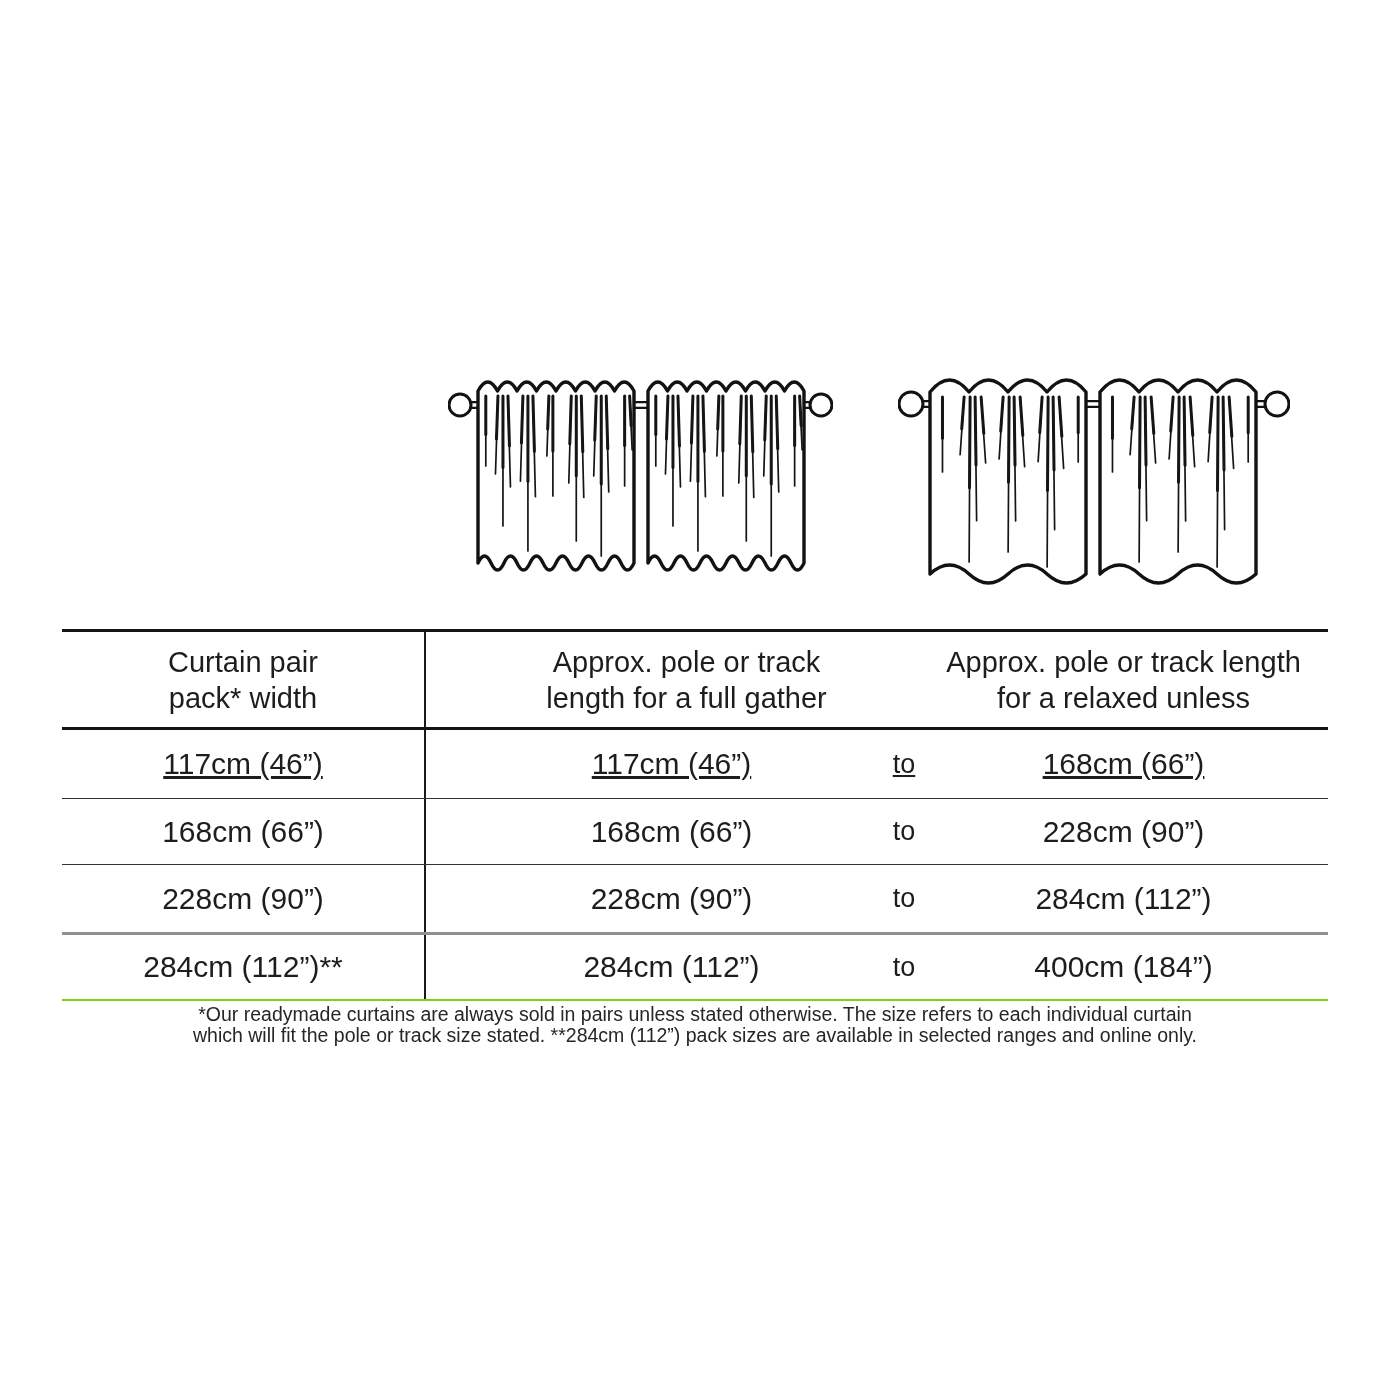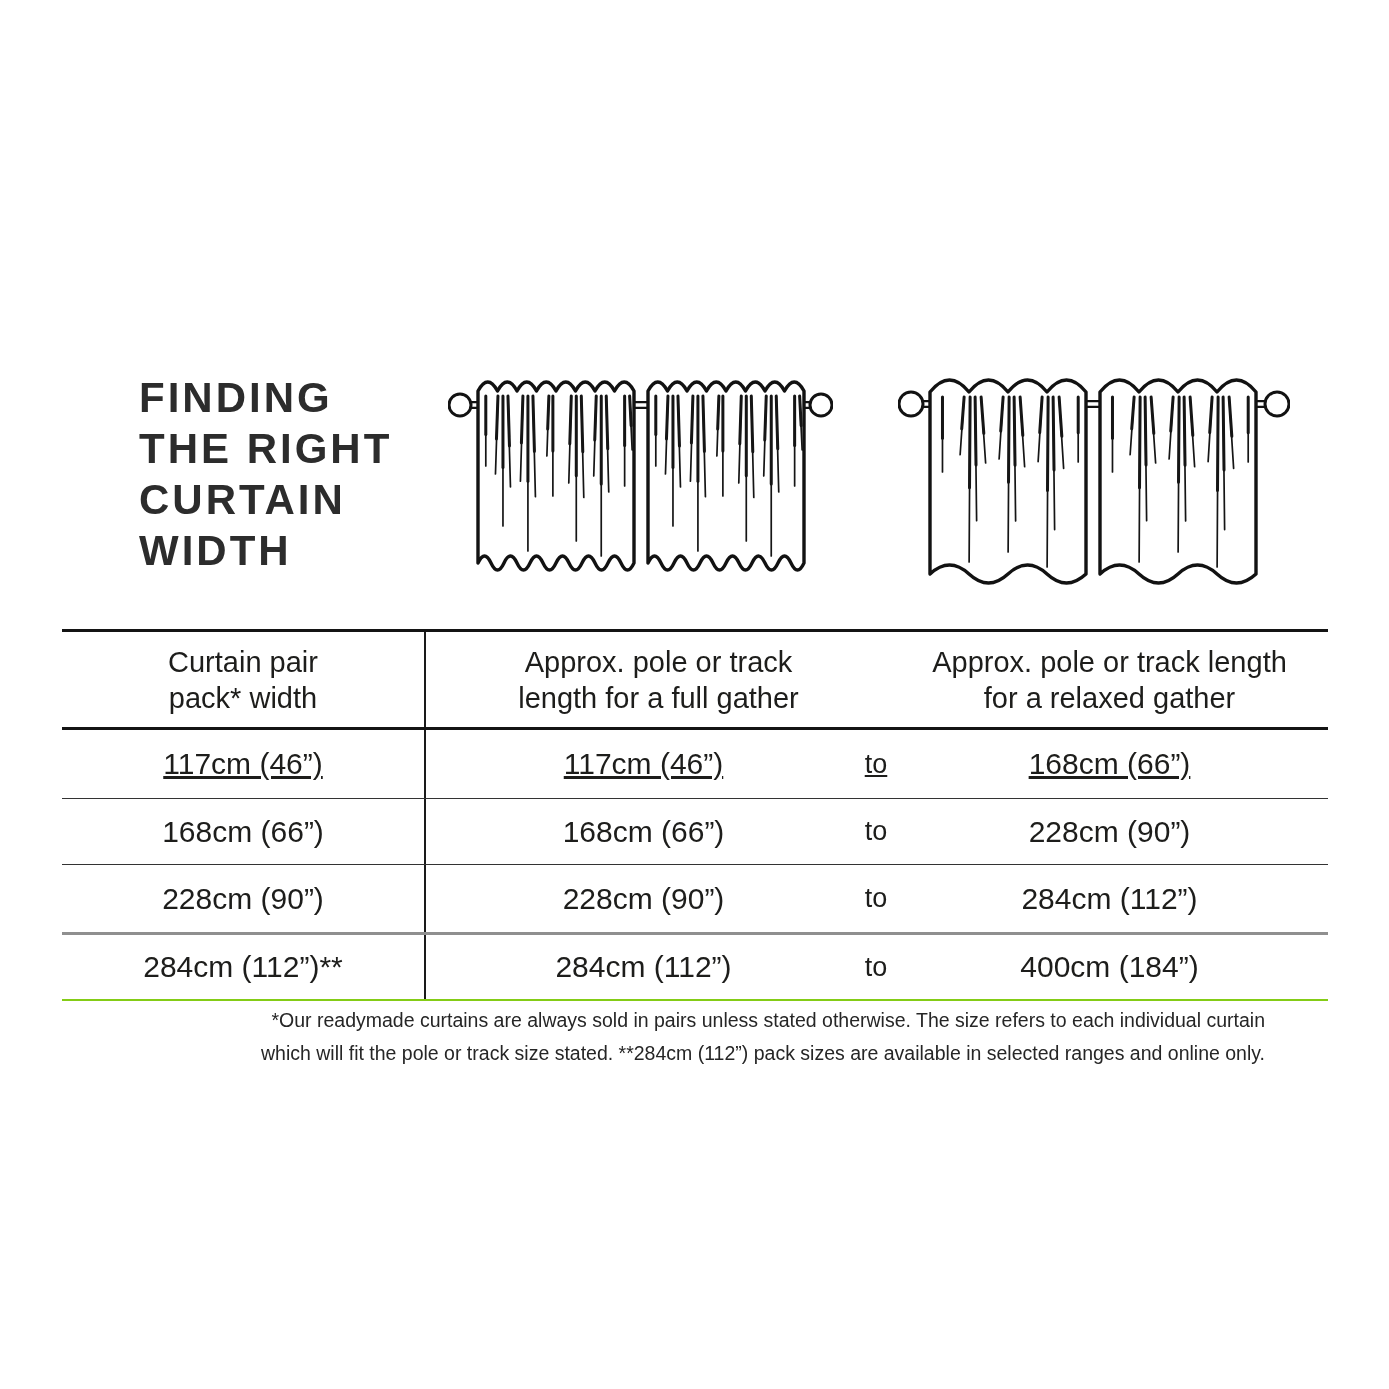--- a/index.html
+++ b/index.html
@@ -41,42 +41,38 @@
   .t-row.r1 { height:68px; border-bottom:1.5px solid #333333;text-decoration:underline; }
   .t-row.r2 { height:65px; border-bottom:1.5px solid #333333; }
   .t-row.r3 { height:67px; border-bottom:3px solid #8f8f8f; }
   .t-row.r4 { height:64px; border-bottom:2px solid #84cc16; }
   .c1 {
     width:362px; flex:0 0 362px;
     border-right:2px solid #1a1a1a;
     display:flex; align-items:center; justify-content:center;
     align-self:stretch; text-align:center;
   }
-  .cr { flex:1; display:flex; align-items:center; align-self:stretch; }
+  .cr { flex:1; display:flex; align-items:center; align-self:stretch;padding-left:28px; }
   .h-full { width:465px; flex:0 0 465px; display:flex; align-items:center; justify-content:center; }
   .h-relaxed { flex:1; display:flex; align-items:center; justify-content:center; }
   .v-full { width:435px; flex:0 0 435px; text-align:center; }
   .v-to { width:30px; flex:0 0 30px; text-align:center; font-size:27px; }
   .v-relaxed { flex:1; text-align:center; }
 
   
   .footnote {
     position:absolute; left:125px; top:1004px; width:1140px;
-    font-size:19.5px; line-height:33px; text-align:right; color:#262626;
+    font-size:19.5px; line-height:21px; text-align:center; color:#262626;
   }
 </style>
 </head>
 <body>
 
 <div class="canvas">
 
-  <div class="page-title pre">FINDING
-THE RIGHT
-CURTAIN
-WIDTH</div>
 
   <div class="curtain-a">
     <svg id="curtainFull" viewBox="0 0 385 205">
         <line x1="13" y1="30" x2="372" y2="30" stroke="#121212" stroke-width="8"></line>
         <line x1="15" y1="30" x2="370" y2="30" stroke="#fff" stroke-width="3.5"></line>
         <circle cx="12" cy="30" r="11" fill="#fff" stroke="#121212" stroke-width="3"></circle>
         <circle cx="373" cy="30" r="11" fill="#fff" stroke="#121212" stroke-width="3"></circle>
         <path d="M 30 188 L 30 16 q 9.75 -18 19.5 0 q 9.75 -18 19.5 0 q 9.75 -18 19.5 0 q 9.75 -18 19.5 0 q 9.75 -18 19.5 0 q 9.75 -18 19.5 0 q 9.75 -18 19.5 0 q 9.75 -18 19.5 0 L 186 188 q -6.5 14 -13 0 q -6.5 -14 -13 0 q -6.5 14 -13 0 q -6.5 -14 -13 0 q -6.5 14 -13 0 q -6.5 -14 -13 0 q -6.5 14 -13 0 q -6.5 -14 -13 0 q -6.5 14 -13 0 q -6.5 -14 -13 0 q -6.5 14 -13 0 q -6.5 -14 -13 0 Z" fill="#fff" stroke="#121212" stroke-width="3.4" stroke-linejoin="round"></path>
         <line x1="37.8" y1="21" x2="37.8" y2="91" stroke="#151515" stroke-width="1.7" stroke-linecap="round"></line>
         <line x1="37.8" y1="21" x2="37.8" y2="59.5" stroke="#151515" stroke-width="3" stroke-linecap="round"></line>
@@ -219,21 +215,21 @@
 
   <div class="size-table">
 
     <div class="t-header">
       <div class="c1 pre">Curtain pair
 pack* width</div>
       <div class="cr">
         <div class="h-full pre">Approx. pole or track
 length for a full gather</div>
         <div class="h-relaxed pre">Approx. pole or track length
-for a relaxed gather</div>
+for a relaxed unless</div>
       </div>
     </div>
 
     <div class="t-row r1">
       <div class="c1">117cm (46”)</div>
       <div class="cr">
         <div class="v-full">117cm (46”)</div>
         <div class="v-to">to</div>
         <div class="v-relaxed">168cm (66”)</div>
       </div>

